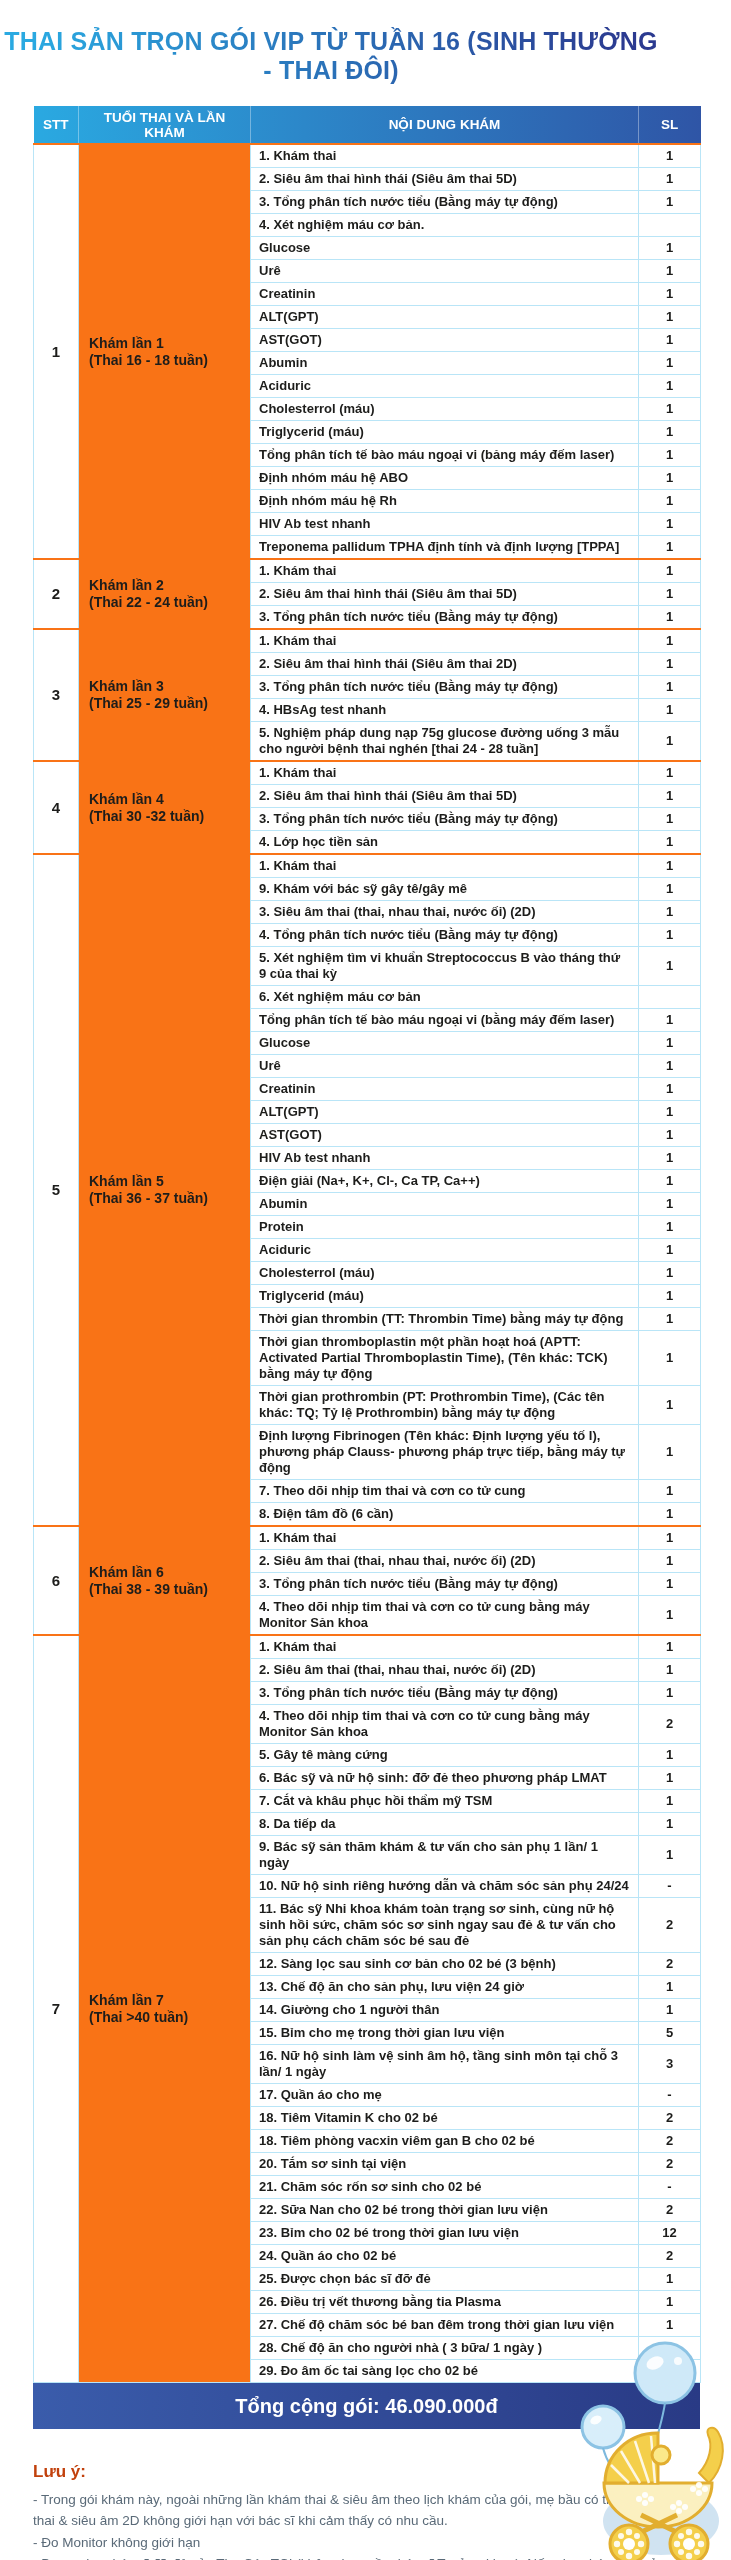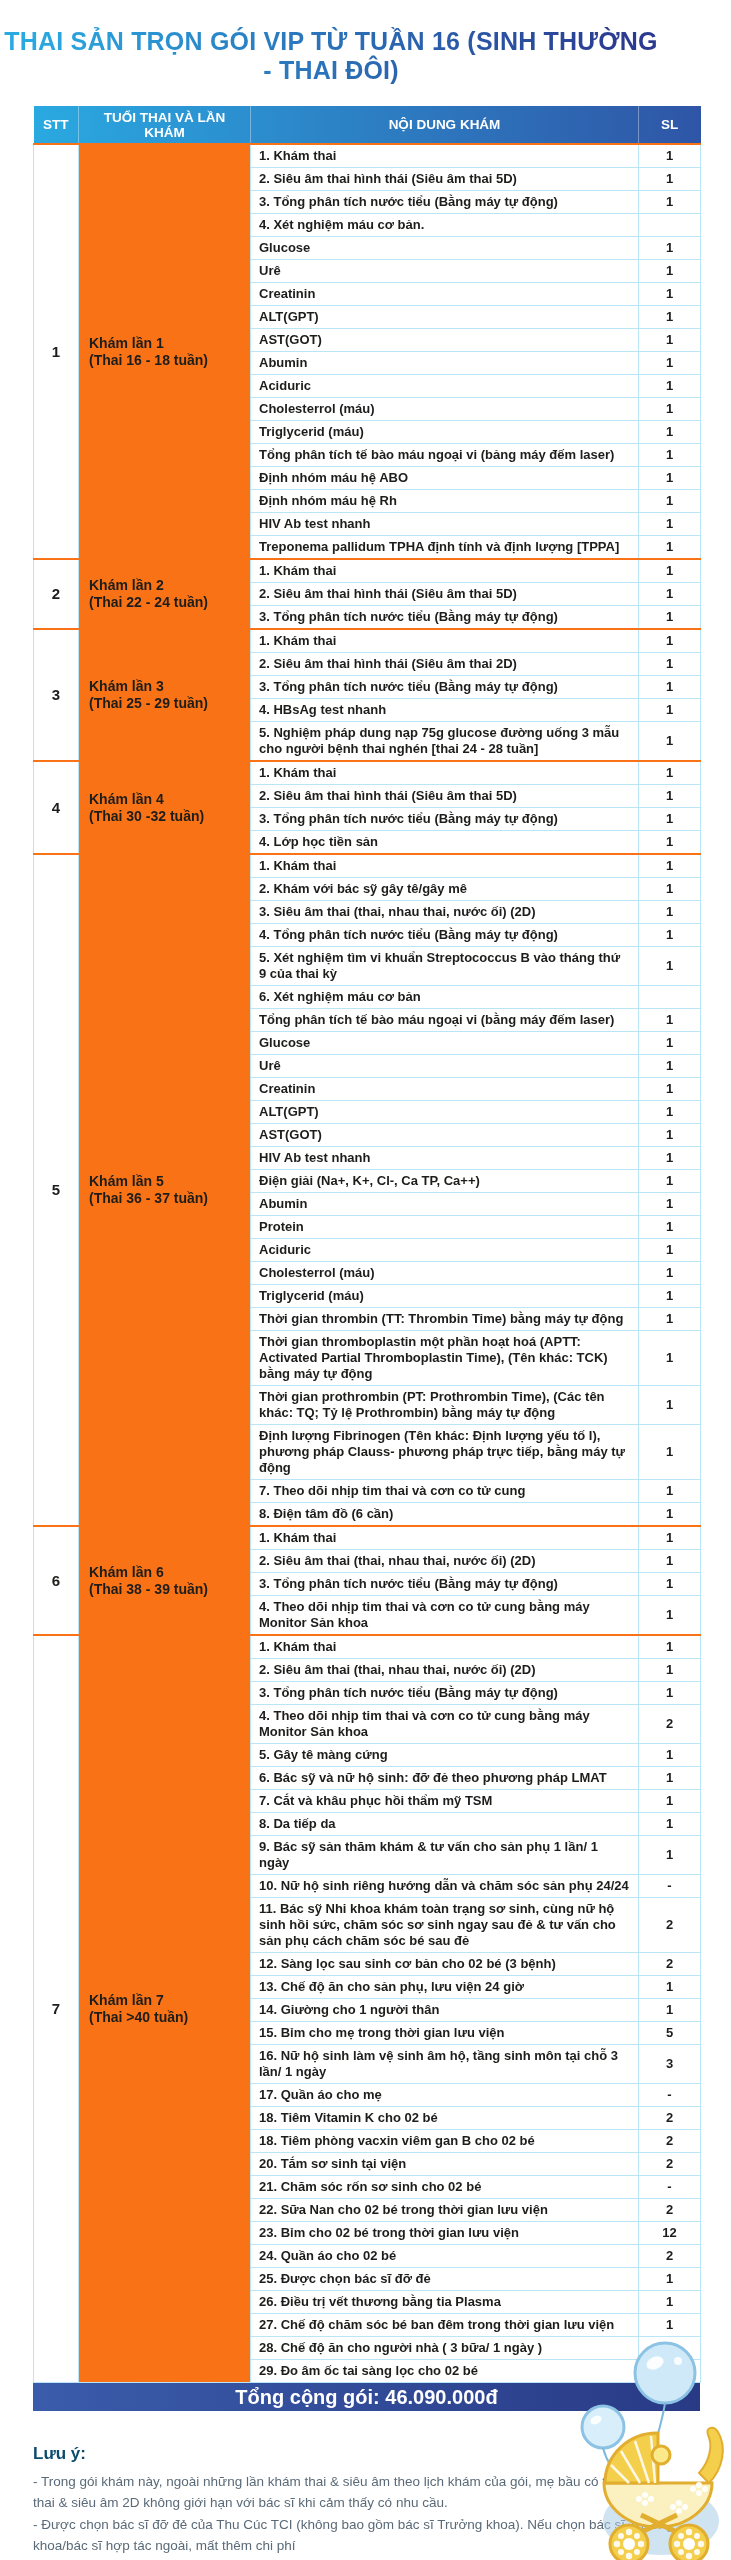--- a/index.html
+++ b/index.html
@@ -28,28 +28,28 @@
 
   tbody td { border:1px solid #b9e5f7; font-size:13px; font-weight:bold;
              color:#1d1d1b; padding:3px 8px; line-height:16px;
              vertical-align:middle; }
   td.stt   { text-align:center; font-size:15px; background:#fff; }
   td.visit { padding-left:10px; font-size:14px; line-height:17px; background:#f97316; }
   td.qty   { text-align:center; }
   tr.section-start td { border-top:2px solid #f97316; }
 
   .bottom-area { position:relative; }
-  .total-bar { margin-left:33px; width:667px; height:28px;
+  .total-bar { margin-left:33px; width:667px; height:46px;
                background:linear-gradient(90deg,#3a5cab 0%,#293a85 100%);
                color:#fff; font-weight:bold; font-size:20px;
                display:flex; align-items:center; justify-content:center; }
 
   .notes { margin:30px 0 0 33px; width:648px; color:#5a6a78;
            font-size:13.5px; line-height:1.58; }
-  .notes-heading { color:#0c4a6e; font-weight:bold; font-size:17px;
+  .notes-heading { color:#c2410c; font-weight:bold; font-size:17px;
                    margin-bottom:3px; }
   .note-line { white-space:pre-wrap; }
 
   .deco { position:absolute; top:-52px; right:2px; width:152px; height:252px;
           pointer-events:none; }
 </style>
 </head>
 <body>
 
 <div class="page">
@@ -215,21 +215,21 @@
         <tr class="section-start">
           <td class="stt" rowspan="25">5</td>
           <td class="visit" rowspan="25">
             <div>Khám lần 5</div>
             <div>(Thai 36 - 37 tuần)</div>
           </td>
           <td class="item">1. Khám thai</td>
           <td class="qty">1</td>
         </tr>
         <tr>
-          <td class="item">2. Khám với bác sỹ gây tê/gây mê</td>
+          <td class="item">9. Khám với bác sỹ gây tê/gây mê</td>
           <td class="qty">1</td>
         </tr>
         <tr>
           <td class="item">3. Siêu âm thai (thai, nhau thai, nước ối) (2D)</td>
           <td class="qty">1</td>
         </tr>
         <tr>
           <td class="item">4. Tổng phân tích nước tiểu (Bằng máy tự động)</td>
           <td class="qty">1</td>
         </tr>
@@ -464,20 +464,21 @@
 
   <div class="bottom-area">
     <div class="total-bar">
       <span>Tổng cộng gói: 46.090.000đ</span>
     </div>
 
     <div class="notes">
       <div class="notes-heading">Lưu ý:</div>
       <div>
           <div class="note-line">- Trong gói khám này, ngoài những lần khám thai &amp; siêu âm theo lịch khám của gói, mẹ bầu có thể khám thai &amp; siêu âm 2D không giới hạn với bác sĩ khi cảm thấy có nhu cầu.</div>
+          <div class="note-line">- Đo Monitor không giới hạn</div>
           <div class="note-line">- Được chọn bác sĩ đỡ đẻ của Thu Cúc TCI (không bao gồm bác sĩ Trưởng khoa). Nếu chọn bác sĩ Trưởng khoa/bác sĩ hợp tác ngoài, mất thêm chi phí</div>
         </div>
     </div>
 
     <svg class="deco" viewBox="0 0 152 252" aria-hidden="true">
       <g>
         <circle cx="88" cy="42" r="30" fill="#cfe9f8" stroke="#8cc3e4" stroke-width="3"></circle>
         <ellipse cx="78" cy="32" rx="9" ry="6" fill="#ffffff" opacity="0.9" transform="rotate(-25 78 32)"></ellipse>
         <circle cx="101" cy="30" r="4" fill="#ffffff" opacity="0.85"></circle>
         <path d="M88 72 C 84 100, 72 120, 78 148" fill="none" stroke="#7db9de" stroke-width="2"></path>

